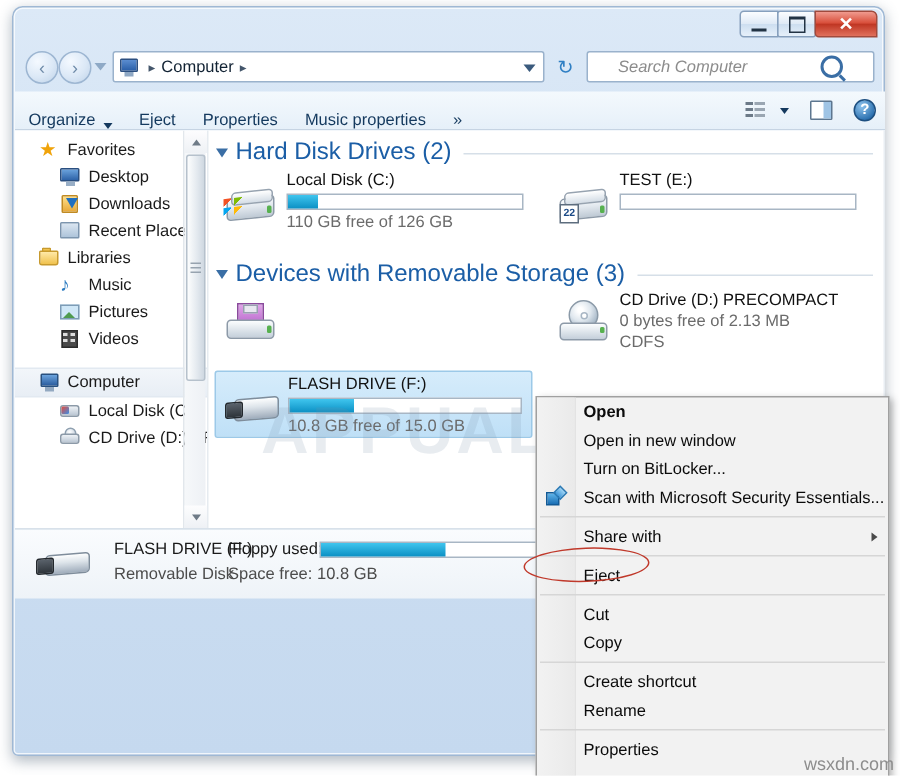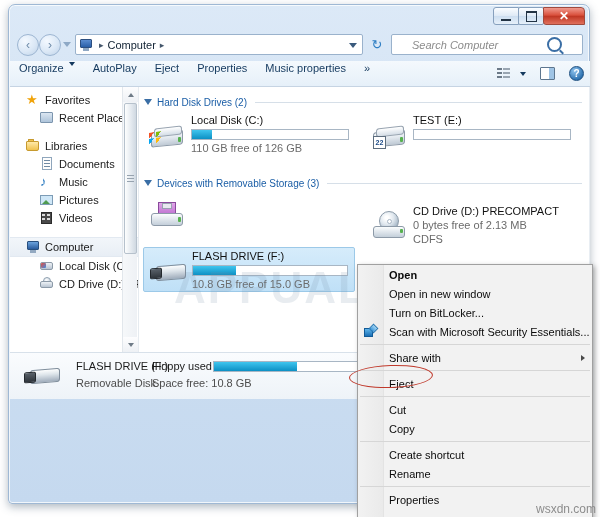--- a/index.html
+++ b/index.html
@@ -81,21 +81,21 @@
   .mag::after{content:"";position:absolute;right:-4px;bottom:-3px;width:5px;height:2px;
     background:#3a6ea5;transform:rotate(45deg);}
 
   
   #toolbar{
     position:absolute;left:1px;top:56px;width:580px;height:26px;
     background:linear-gradient(180deg,#f4f9fd 0%,#e6f0f9 100%);
     border-bottom:1px solid #c6d4e3;
     display:flex;align-items:center;box-sizing:border-box;
   }
-  .tbitem{padding:0 9px;height:24px;display:flex;align-items:flex-start;
+  .tbitem{padding:0 9px;height:24px;display:flex;align-items:flex-end;
     color:#14395e;font-size:11px;white-space:nowrap;}
   .tbcaret{margin-left:5px;width:0;height:0;
     border-left:3.5px solid transparent;border-right:3.5px solid transparent;
     border-top:4px solid #14395e;}
   .tbright{margin-left:auto;display:flex;align-items:center;padding-right:6px;gap:4px;}
   .viewicon{width:14px;height:13px;position:relative;}
   .viewicon span{position:absolute;left:0;width:5px;height:2px;background:#6c7a88;}
   .viewicon span:nth-child(1){top:1px;}
   .viewicon span:nth-child(2){top:5px;}
   .viewicon span:nth-child(3){top:9px;}
@@ -177,21 +177,21 @@
     box-sizing:border-box;display:flex;align-items:center;justify-content:center;}
   #navthumb span{width:7px;height:1px;background:#97a3af;box-shadow:0 3px 0 #97a3af,0 -3px 0 #97a3af;}
 
   
   #content{position:absolute;left:128px;top:0;right:0;height:100%;
     background:#ffffff;border-left:1px solid #e6ebf0;overflow:hidden;}
   .grouphdr{display:flex;align-items:center;height:20px;margin:5px 0 0 6px;}
   .gcaret{width:0;height:0;margin-right:6px;
     border-top:4px solid transparent;border-bottom:4px solid transparent;
     border-left:6px solid #3a6ea5;transform:rotate(90deg);}
-  .gtitle{color:#1b5ea6;font-size:10px;white-space:nowrap;}
+  .gtitle{color:#1b5ea6;font-size:16px;white-space:nowrap;}
   .gline{flex:1;height:1px;background:#d6dfe8;margin:0 8px 0 8px;}
 
   .drivegrid{position:relative;}
   .drive{position:absolute;width:210px;height:44px;}
   .drive .dicon{position:absolute;left:4px;top:8px;width:36px;height:30px;}
   .drive .dname{position:absolute;left:46px;top:0px;font-size:11px;color:#111;white-space:nowrap;}
   .drive .dbar{position:absolute;left:46px;top:15px;width:158px;height:11px;
     background:#ffffff;border:1px solid #a8b6c4;box-sizing:border-box;}
   .drive .dbar u{display:block;height:100%;background:linear-gradient(180deg,#3fc5ee,#0c90c4);}
   .drive .dfree{position:absolute;left:46px;top:28px;font-size:11px;color:#6b6b6b;white-space:nowrap;}
@@ -345,23 +345,20 @@
       <span class="mag"></span>
     </div>
   </div>
 
   <div id="toolbar">
     <div class="tbitem">
       <span>Organize</span>
       <span class="tbcaret"></span>
     </div>
     <div class="tbitem">
-      <span>AutoPlay</span>
-    </div>
-    <div class="tbitem">
       <span>Eject</span>
     </div>
     <div class="tbitem">
       <span>Properties</span>
     </div>
     <div class="tbitem">
       <span>Music properties</span>
     </div>
     <div class="tbitem">
       <span>»</span>
@@ -387,41 +384,48 @@
   <div id="body">
 
     <div id="navpane">
 
       <div class="navsection">
         <div class="navrow">
           <span class="ni ic-star">★</span>
           <span>Favorites</span>
         </div>
         <div class="navrow child">
+          <span class="ni ic-desktop">
+              <i></i>
+              <u></u>
+            </span>
+          <span>Desktop</span>
+        </div>
+        <div class="navrow child">
+          <span class="ni ic-down">
+              <i></i>
+              <u></u>
+            </span>
+          <span>Downloads</span>
+        </div>
+        <div class="navrow child">
           <span class="ni ic-recent">
               <i></i>
             </span>
           <span>Recent Places</span>
         </div>
       </div>
 
-      <div class="navsection" style="margin-top:10px">
+      <div class="navsection" style="margin-top:0">
         <div class="navrow">
           <span class="ni ic-lib">
               <u></u>
               <i></i>
             </span>
           <span>Libraries</span>
-        </div>
-        <div class="navrow child">
-          <span class="ni ic-doc">
-              <i></i>
-              <u></u>
-            </span>
-          <span>Documents</span>
         </div>
         <div class="navrow child">
           <span class="ni ic-music">♪</span>
           <span>Music</span>
         </div>
         <div class="navrow child">
           <span class="ni ic-pic">
               <i></i>
               <u></u>
             </span>
@@ -521,21 +525,21 @@
 
         <div class="drive" style="left:6px;top:4px;">
           <div class="dicon floppy" style="top:4px">
             <div class="disk"></div>
               <div class="shut"></div>
               <div class="bodyk"></div>
               <div class="led"></div>
           </div>
         </div>
 
-        <div class="drive" style="left:228px;top:12px;height:54px">
+        <div class="drive" style="left:228px;top:1px;height:54px">
           <div class="dicon cdd" style="top:6px">
             <div class="disc"></div>
               <div class="bodyk"></div>
               <div class="led"></div>
           </div>
           <div class="dname">CD Drive (D:) PRECOMPACT</div>
           <div class="dfree" style="top:14px">0 bytes free of 2.13 MB</div>
           <div class="dsub" style="top:28px">CDFS</div>
         </div>
 

